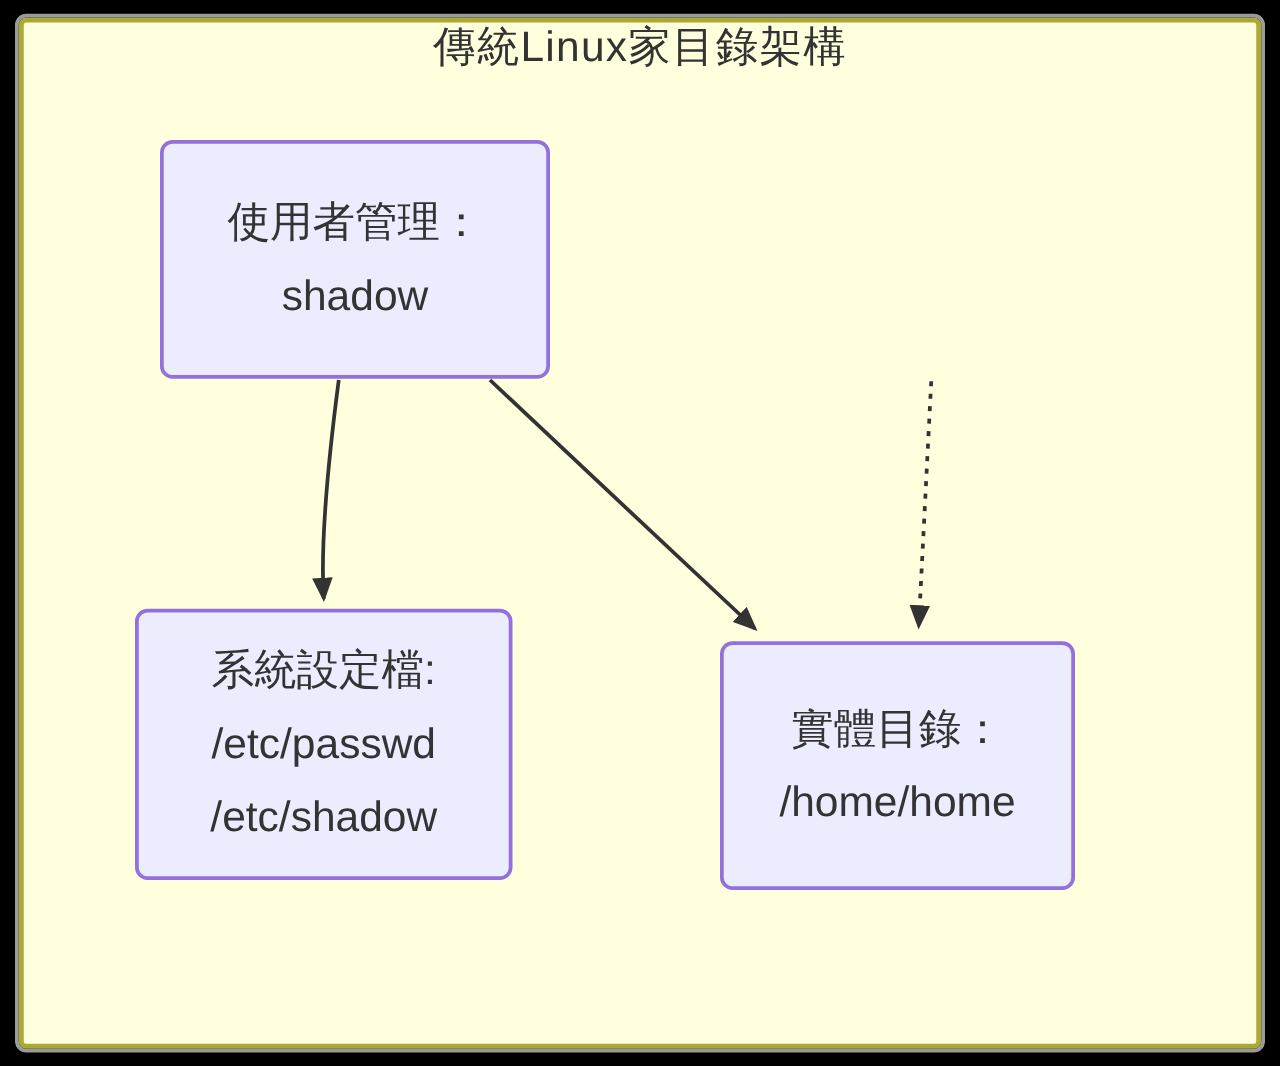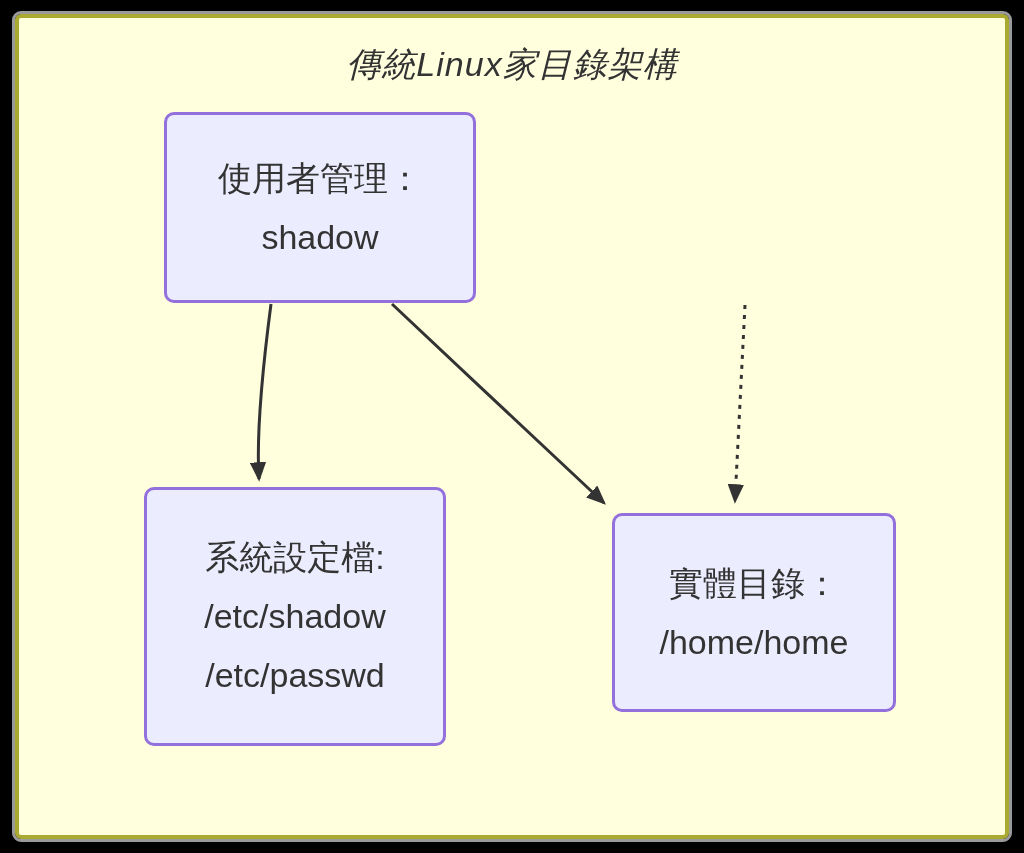--- a/index.html
+++ b/index.html
@@ -23,50 +23,48 @@
     bottom: 14px;
     background: #FFFFDE;
     border: 4px solid #AAAA33;
     outline: 3px solid #9A9A9A;
     border-radius: 6px;
     box-sizing: border-box;
   }
   #diagram-title {
     position: absolute;
     left: 0;
-    top: 42px;
+    top: 15px;
     width: 100%;
     text-align: center;
     font-size: 34px;
     color: #333333;
     letter-spacing: 1px;
-    font-style: italic;
   }
   .node {
     position: absolute;
     background: #ECECFF;
     border: 3px solid #9370DB;
     border-radius: 10px;
     box-sizing: border-box;
     display: flex;
     flex-direction: column;
     justify-content: center;
     align-items: center;
     color: #333333;
     font-size: 34px;
     text-align: center;
-    margin-left: 36px;
   }
   .node .line {
     line-height: 59px;
     white-space: nowrap;
   }
   #node-user-management   { left: 128px; top: 112px; width: 312px; height: 191px; }
   #node-fstab-mount       { left: 568px; top: 112px; width: 350px; height: 191px; }
-  #node-system-config     { left: 108px; top: 487px; width: 302px; height: 259px; align-items: center; }
+  #node-system-config     { left: 108px; top: 487px; width: 302px; height: 217px; align-items: center; }
   #node-physical-dir      { left: 576px; top: 513px; width: 284px; height: 199px; }
   #edges-layer {
     position: absolute;
     left: 0;
     top: 0;
     width: 1024px;
     height: 853px;
     pointer-events: none;
   }
   .edge {
@@ -99,22 +97,22 @@
   </svg>
 
   <div class="node" id="node-user-management">
     <div class="line">使用者管理：</div>
     <div class="line">shadow</div>
   </div>
 
 
   <div class="node" id="node-system-config">
     <div class="line">系統設定檔:</div>
+    <div class="line">/etc/passwd</div>
     <div class="line">/etc/shadow</div>
-    <div class="line">/etc/passwd</div>
   </div>
 
   <div class="node" id="node-physical-dir">
     <div class="line">實體目錄：</div>
     <div class="line">/home/home</div>
   </div>
 
 </div>
 
 </body></html>

